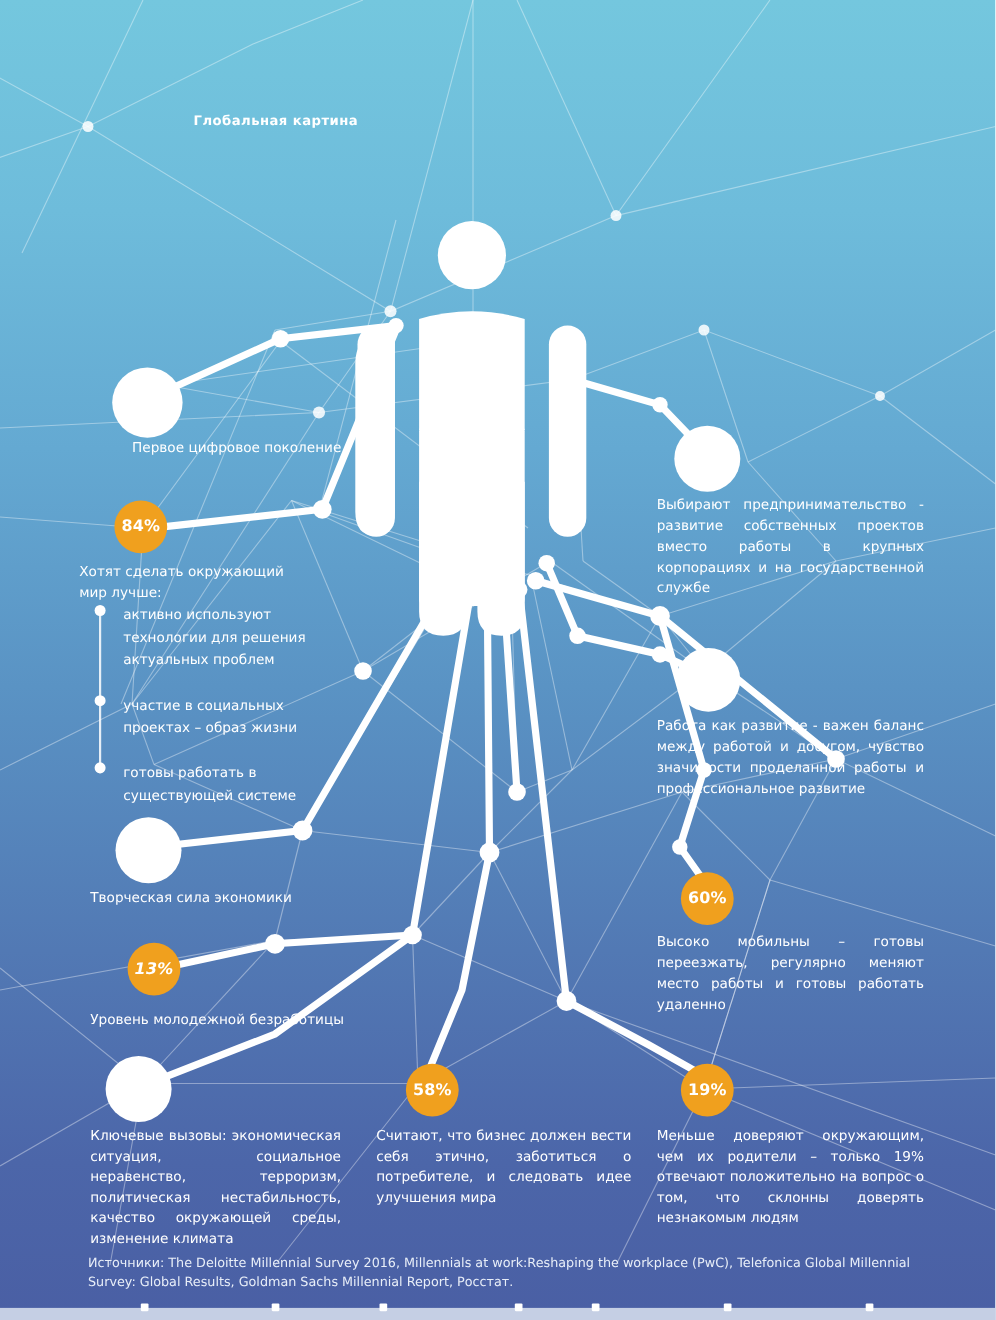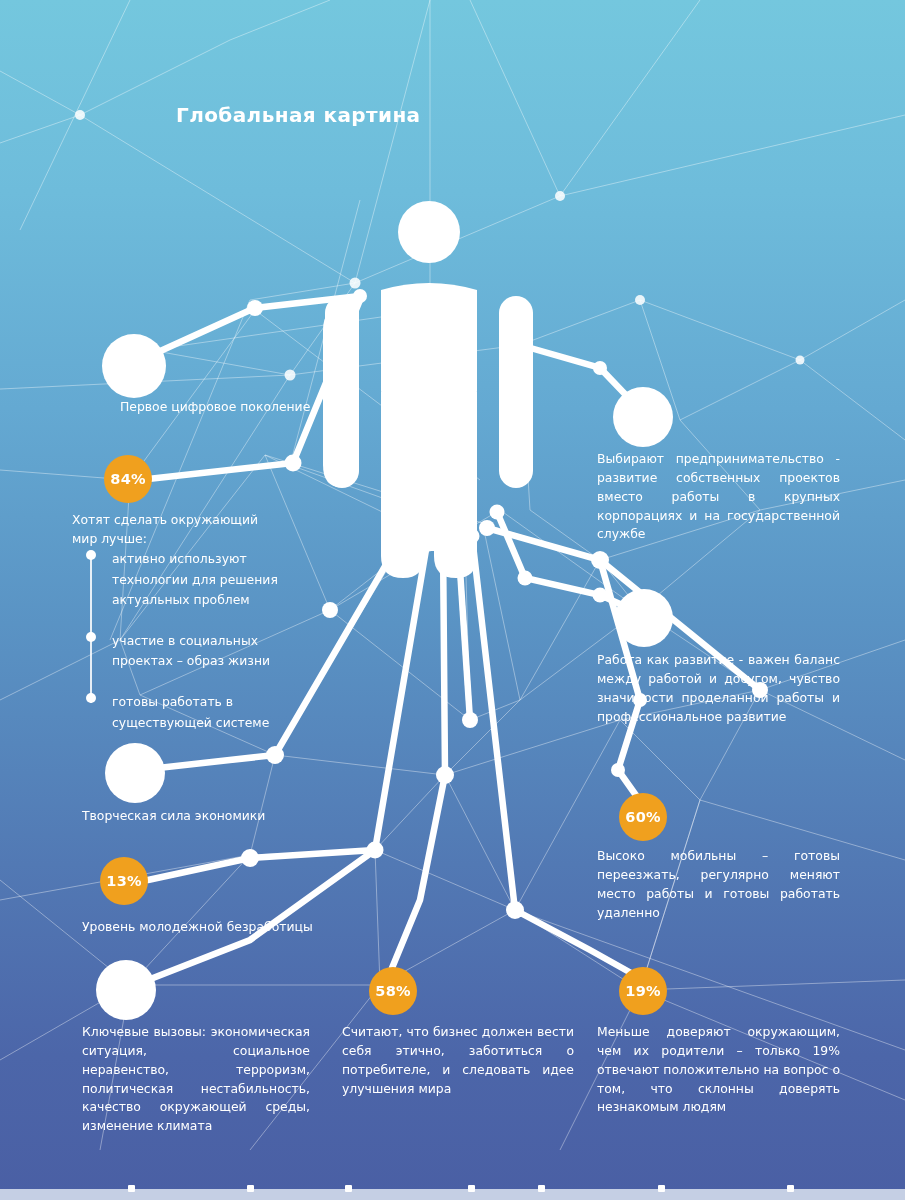--- a/index.html
+++ b/index.html
@@ -17,21 +17,21 @@
   #net { position: absolute; left: 0; top: 0; width: 905px; height: 1200px; }
 
   
   .title-wrap { position: absolute; left: 176px; top: 96px; }
   .title {
     font-size: 25.5px; font-weight: bold; color: #ffffff;
     letter-spacing: 0.6px; line-height: 1.1;
     font-family: "DejaVu Sans", sans-serif;
   }
   .subtitle {
-    font-size: 20px; font-weight: bold; color: #ffffff;
+    font-size: 12px; font-weight: bold; color: #ffffff;
     letter-spacing: 0.4px; margin-top: 7px;
   }
 
   
   .tblock { position: absolute; color: #ffffff; font-size: 12.4px; line-height: 1.52; }
   .tblock.just { text-align: justify; }
 
   .pct {
     position: absolute; width: 48px; height: 48px; border-radius: 50%;
     background: #f0a01e; color: #ffffff;
@@ -283,21 +283,21 @@
       <span class="btext">участие в социальных проектах – образ жизни</span>
     </div>
     <div class="bitem">
       <span class="bdot"></span>
       <span class="btext">готовы работать в существующей системе</span>
     </div>
   </div>
 
   <div class="tblock" style="left:82px; top:807px; width:240px;">Творческая сила экономики</div>
 
-  <div class="pct" style="left:100px; top:857px;">13%</div>
+  <div class="pct" style="left:116px; top:857px;font-style:italic;">13%</div>
 
   <div class="tblock" style="left:82px; top:918px; width:260px;">Уровень молодежной безработицы</div>
 
   <div class="tblock just" style="left:82px; top:1023px; width:228px;">Ключевые вызовы: экономическая ситуация, социальное неравенство, терроризм, политическая нестабильность, качество окружающей среды, изменение климата</div>
 
   <div class="pct" style="left:369px; top:967px;">58%</div>
 
   <div class="tblock just" style="left:342px; top:1023px; width:232px;">Считают, что бизнес должен вести себя этично, заботиться о потребителе, и следовать идее улучшения мира</div>
 
   <div class="tblock just" style="left:597px; top:450px; width:243px;">Выбирают предпринимательство - развитие собственных проектов вместо работы в крупных корпорациях и на государственной службе</div>
@@ -305,20 +305,21 @@
   <div class="tblock just" style="left:597px; top:651px; width:243px;">Работа как развитие - важен баланс между работой и досугом, чувство значимости проделанной работы и профессиональное развитие</div>
 
   <div class="pct" style="left:619px; top:793px;">60%</div>
 
   <div class="tblock just" style="left:597px; top:847px; width:243px;">Высоко мобильны – готовы переезжать, регулярно меняют место работы и готовы работать удаленно</div>
 
   <div class="pct" style="left:619px; top:967px;">19%</div>
 
   <div class="tblock just" style="left:597px; top:1023px; width:243px;">Меньше доверяют окружающим, чем их родители – только 19% отвечают положительно на вопрос о том, что склонны доверять незнакомым людям</div>
 
+  <div class="footer">Источники: The Deloitte Millennial Survey 2016, Millennials at work:Reshaping the workplace (PwC), Telefonica Global Millennial Survey: Global Results, Goldman Sachs Millennial Report, Росстат.</div>
 
   <div class="bottombar"></div>
   <div class="notch" style="left:128px;"></div>
   <div class="notch" style="left:247px;"></div>
   <div class="notch" style="left:345px;"></div>
   <div class="notch" style="left:468px;"></div>
   <div class="notch" style="left:538px;"></div>
   <div class="notch" style="left:658px;"></div>
   <div class="notch" style="left:787px;"></div>
 

